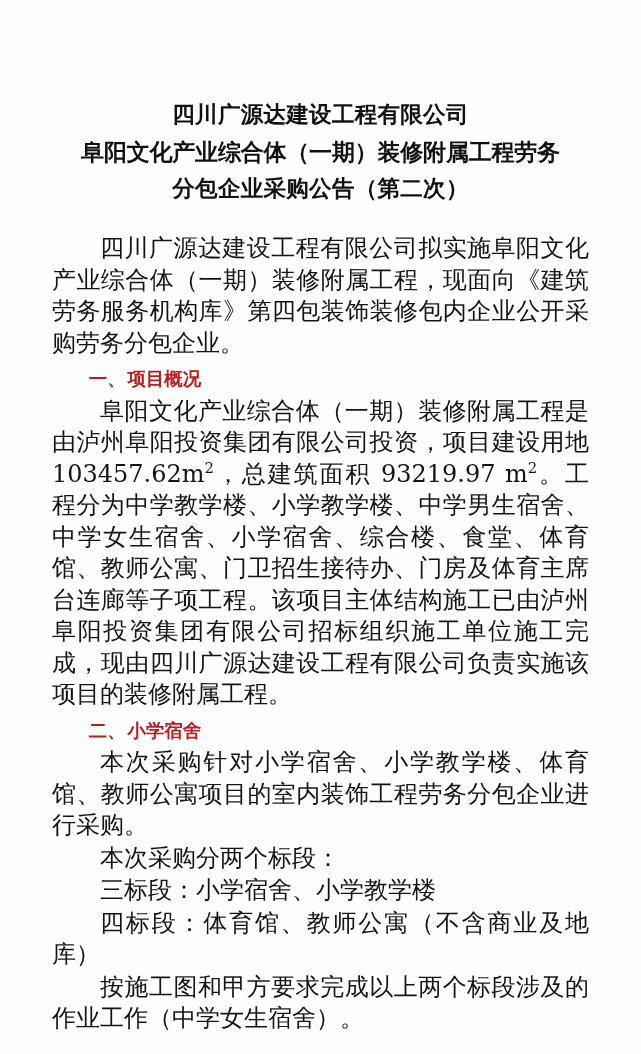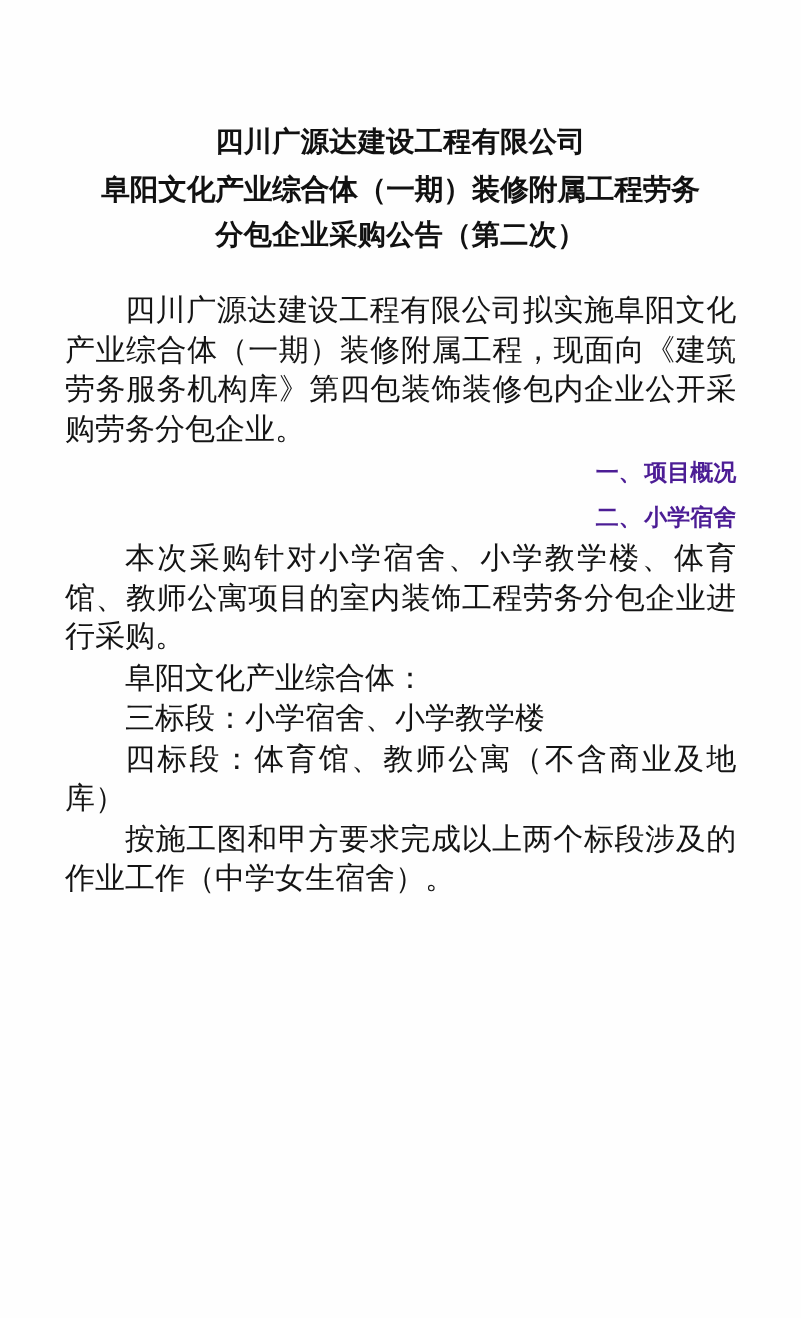--- a/index.html
+++ b/index.html
@@ -50,22 +50,21 @@
     text-justify: inter-ideograph;
     text-indent: 2em;
     color: #141414;
   }
   p.heading {
     margin: 4px 0 1px 0;
     font-size: 18.4px;
     line-height: 31.5px;
     text-indent: 2em;
     font-weight: bold;
-    color: #4c1d95;
-    text-align: right;
+    color: #b91c1c;
   }
   p.heading .hd-num {
     font-weight: bold;
   }
   p.heading .hd-text {
     font-weight: bold;
     margin-left: 2px;
   }
   sup {
     font-size: 0.62em;
@@ -85,25 +84,26 @@
   </div>
 
   <div class="body-block">
 
     <p class="para">四川广源达建设工程有限公司拟实施阜阳文化产业综合体（一期）装修附属工程，现面向《建筑劳务服务机构库》第四包装饰装修包内企业公开采购劳务分包企业。</p>
 
     <p class="heading">
       <span class="hd-num">一、</span><span class="hd-text">项目概况</span>
     </p>
 
+    <p class="para" id="para-overview">阜阳文化产业综合体（一期）装修附属工程是由泸州阜阳投资集团有限公司投资，项目建设用地 103457.62m<sup>2</sup>，总建筑面积 93219.97 m<sup>2</sup>。工程分为中学教学楼、小学教学楼、中学男生宿舍、中学女生宿舍、小学宿舍、综合楼、食堂、体育馆、教师公寓、门卫招生接待办、门房及体育主席台连廊等子项工程。该项目主体结构施工已由泸州阜阳投资集团有限公司招标组织施工单位施工完成，现由四川广源达建设工程有限公司负责实施该项目的装修附属工程。</p>
 
     <p class="heading">
       <span class="hd-num">二、</span><span class="hd-text">小学宿舍</span>
     </p>
 
     <p class="para">本次采购针对小学宿舍、小学教学楼、体育馆、教师公寓项目的室内装饰工程劳务分包企业进行采购。</p>
-    <p class="para">阜阳文化产业综合体：</p>
+    <p class="para">本次采购分两个标段：</p>
     <p class="para">三标段：小学宿舍、小学教学楼</p>
     <p class="para">四标段：体育馆、教师公寓（不含商业及地库）</p>
     <p class="para">按施工图和甲方要求完成以上两个标段涉及的作业工作（中学女生宿舍）。</p>
 
   </div>
 </div>
 
 </body></html>

